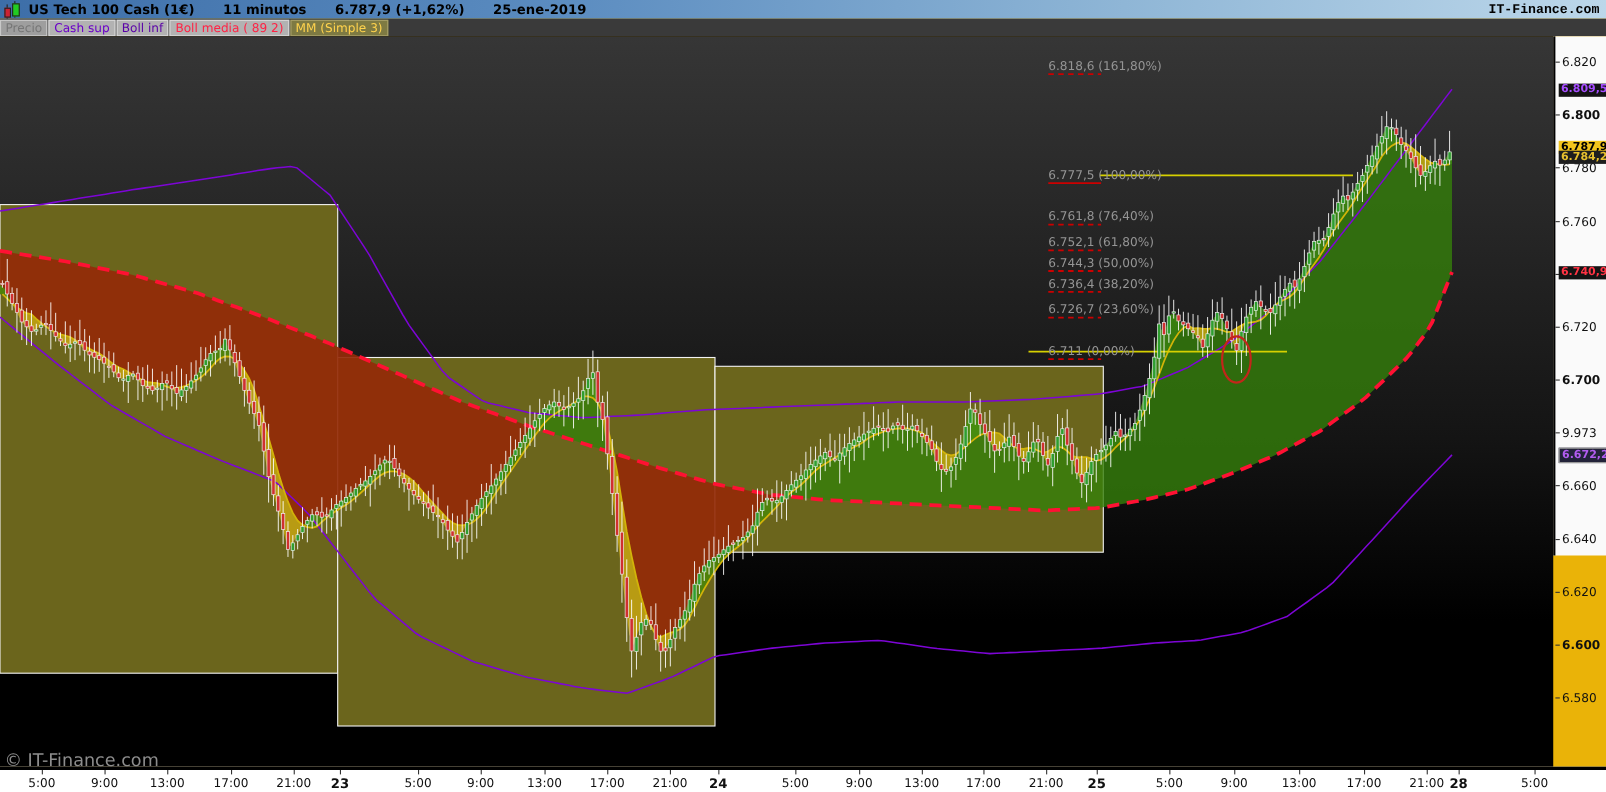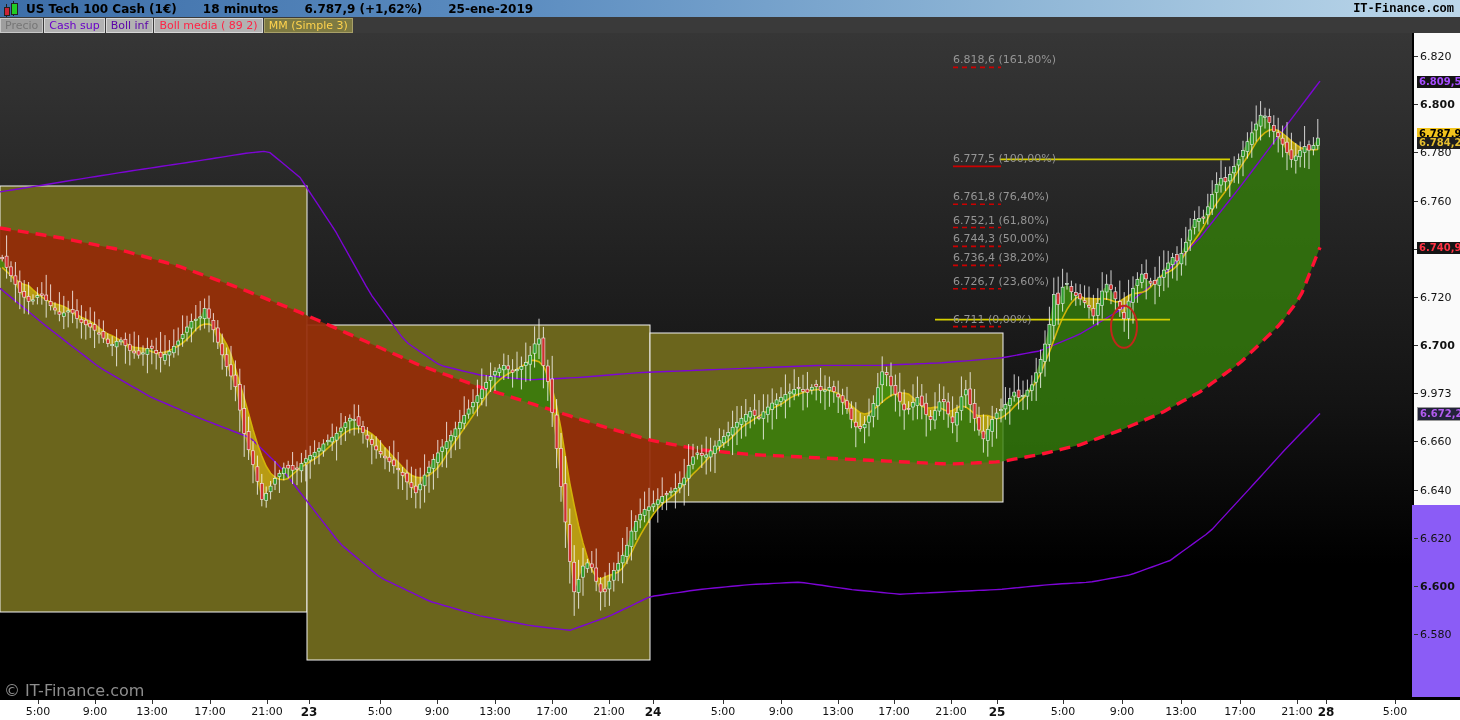--- a/index.html
+++ b/index.html
@@ -1,17 +1,17 @@
 <!DOCTYPE html>
 <html><head>
 <meta charset="utf-8">
 <style>
   html,body{margin:0;padding:0;background:#000;width:1460px;height:720px;overflow:hidden;
     font-family:"DejaVu Sans","Liberation Sans",sans-serif;}
-  #app{position:relative;width:1460px;height:720px;background:#8b5cf6;}
+  #app{position:relative;width:1460px;height:720px;background:#eab308;}
   
   #topbar{position:absolute;left:0;top:0;width:1460px;height:17px;
     background:linear-gradient(90deg,#3d6ea8 0%,#5b8cc0 35%,#8fb6d6 70%,#bcd7ea 100%);
     display:flex;align-items:center;font-size:12px;font-weight:bold;color:#000;}
   #topbar .sp{width:26px;}
   #topbar .item{margin-right:26px;white-space:nowrap;}
   #brand{margin-left:auto;margin-right:6px;font-family:Liberation Mono, monospace;}
   #candle-ico{position:absolute;left:3px;top:1px;width:16px;height:15px;}
   #candle-ico .c1{position:absolute;left:1px;top:6px;width:4px;height:7px;background:#c23;border:1px solid #222;}
   #candle-ico .w1{position:absolute;left:3px;top:3px;width:1px;height:13px;background:#222;}
@@ -47,21 +47,21 @@
 
   <div id="topbar">
     <span id="candle-ico">
       <span class="w1"></span>
         <span class="c1"></span>
         <span class="w2"></span>
         <span class="c2"></span>
     </span>
     <span class="sp"></span>
     <span class="item">US Tech 100 Cash (1€)</span>
-    <span class="item">18 minutos</span>
+    <span class="item">11 minutos</span>
     <span class="item">6.787,9 (+1,62%)</span>
     <span class="item">25-ene-2019</span>
     <span id="brand">IT-Finance.com</span>
   </div>
 
   <div id="toolbar">
       <div class="chip" style="background: rgb(158, 158, 158); color: rgb(118, 118, 118); border-color: rgb(200, 200, 200);">Precio</div>
       <div class="chip" style="background: rgb(178, 178, 178); color: rgb(106, 0, 200); border-color: rgb(216, 216, 216);">Cash sup</div>
       <div class="chip" style="background: rgb(178, 178, 178); color: rgb(90, 0, 168); border-color: rgb(216, 216, 216);">Boll inf</div>
       <div class="chip" style="background: rgb(178, 178, 178); color: rgb(255, 34, 68); border-color: rgb(216, 216, 216);">Boll media ( 89 2)</div>

